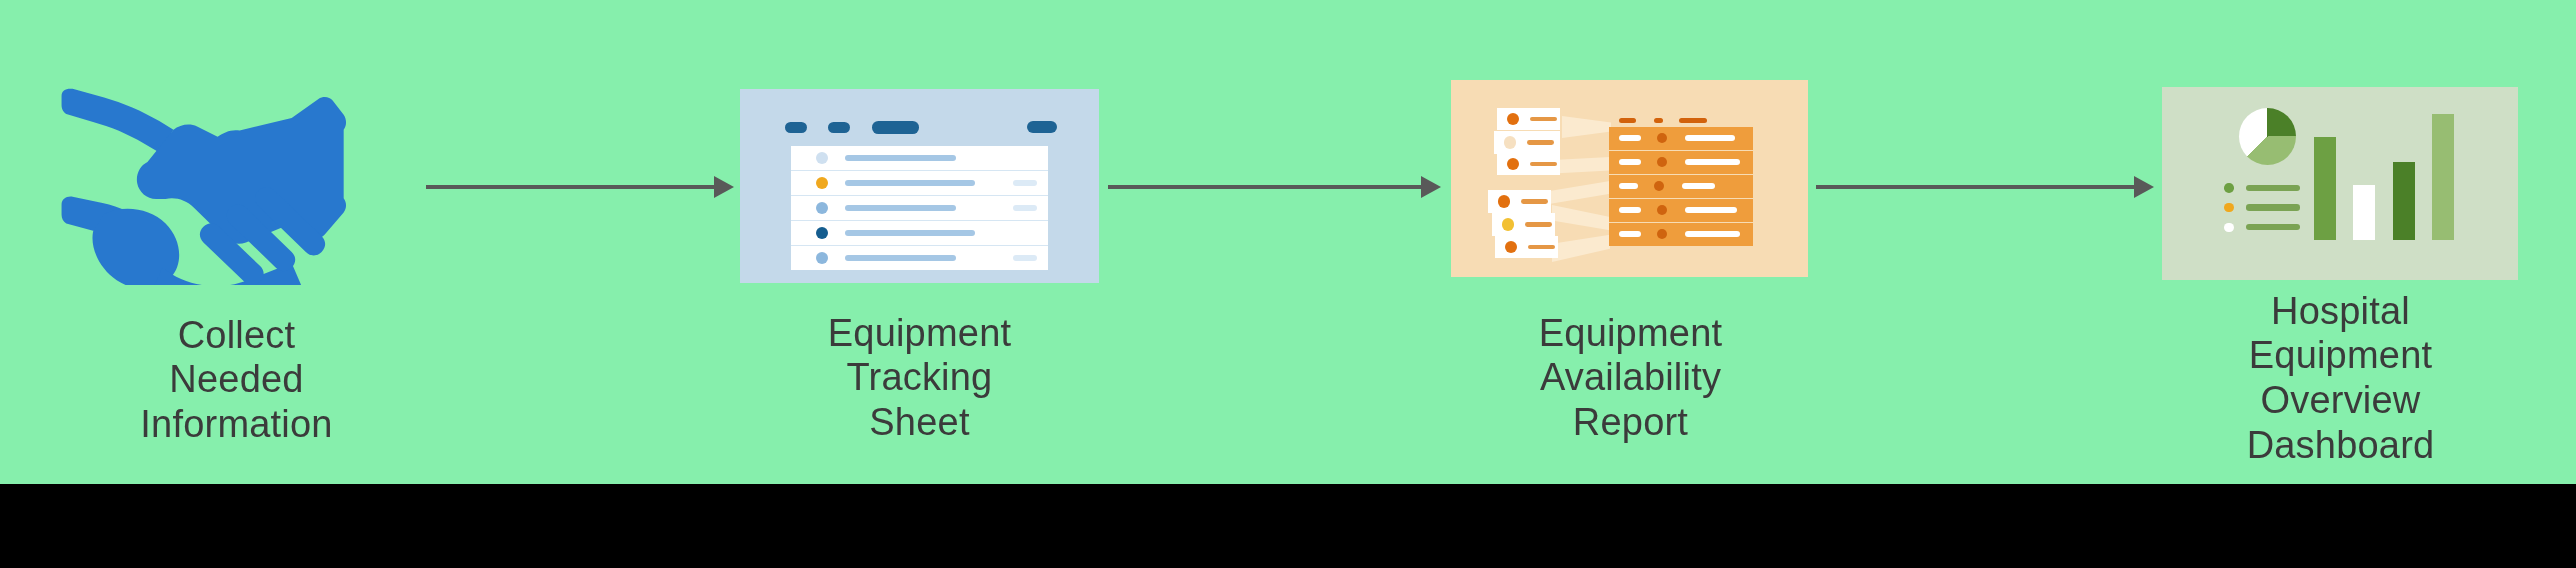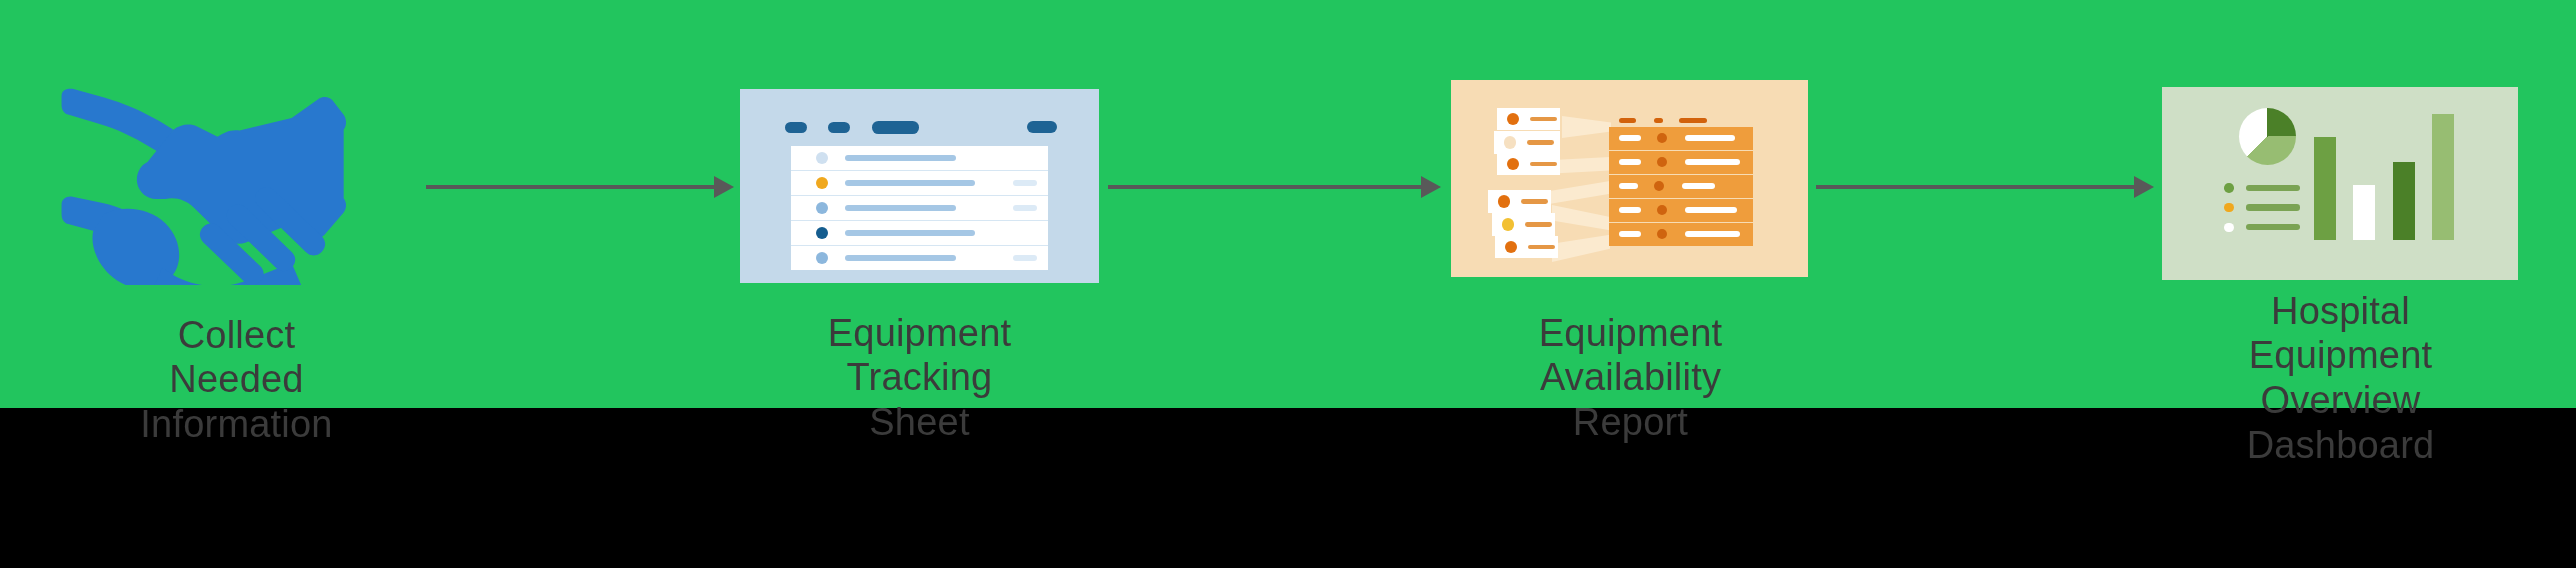--- a/index.html
+++ b/index.html
@@ -1,17 +1,17 @@
 <!DOCTYPE html>
 <html style="font-size:12.6px"><head>
 <meta charset="utf-8">
 <style>
   html,body{margin:0;padding:0;background:#000;}
   body{width:2576px;height:568px;overflow:hidden;font-family:"Liberation Sans",sans-serif;}
-  .stage{position:relative;width:2576px;height:408px;background:#22c55e;}
+  .stage{position:relative;width:2576px;height:484px;background:#86efac;}
 
   
   .node{position:absolute;display:flex;flex-direction:column;align-items:center;}
   .caption{margin-top:12.6px;text-align:center;color:#3b3b3b;font-size:38px;line-height:1.18;
            font-weight:400;letter-spacing:0.2px;white-space:pre-line;}
 
   
   .arrow{position:absolute;height:20.5px;display:flex;align-items:center;}
   .arrow .shaft{height:4px;background:#595959;flex:1 1 auto;}
   .arrow .head{width:0;height:0;border-top:11px solid transparent;border-bottom:11px solid transparent;

